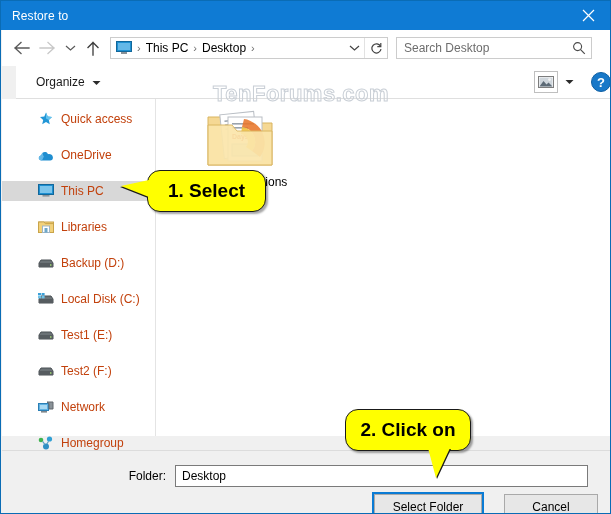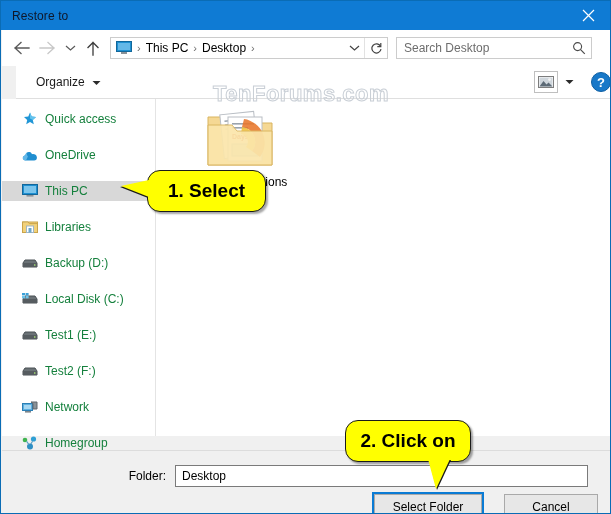--- a/index.html
+++ b/index.html
@@ -23,21 +23,21 @@
 
   
   .titlebar {
     position: absolute; left: 0; top: 0;
     width: 609px; height: 29px;
     background: #0f7bd4;
     display: flex; align-items: center;
   }
   .titlebar .title {
     margin-left: 11px;
-    color: #0f172a;
+    color: #ffffff;
     font-size: 12px;
     letter-spacing: .1px;
   }
   .titlebar .close {
     position: absolute; right: 0; top: 0;
     width: 44px; height: 29px;
     display: flex; align-items: center; justify-content: center;
   }
   .titlebar .close svg { display: block; }
 
@@ -160,23 +160,23 @@
     width: 154px; height: 337px;
     background: #ffffff;
     border-right: 1px solid #e4e4e4;
     padding-top: 10px;
     box-sizing: border-box;
     position: relative;
   }
   .nav-item {
     height: 20px;
     display: flex; align-items: center;
-    padding-left: 20px;
+    padding-left: 36px;
     margin-bottom: 16px;
-    font-size: 12px; color: #15803d;
+    font-size: 12px; color: #c2410c;
     box-sizing: border-box;
   }
   .nav-item.selected { background: #d8d8d8; }
   .nav-item .ico {
     width: 16px; height: 16px;
     margin-right: 7px;
     display: flex; align-items: center; justify-content: center;
     flex: 0 0 16px;
   }
   .nav-item .lbl { white-space: nowrap; }
@@ -275,21 +275,21 @@
   }
   .callout1 .tail {
     position: absolute; left: -27px; top: 9px;
     width: 0; height: 0;
     border-top: 6px solid transparent;
     border-bottom: 11px solid transparent;
     border-right: 28px solid #ffff00;
     filter: drop-shadow(-1px 1px 0 #1a1a1a);
   }
   .callout2 {
-    left: 344px; top: 419px;
+    left: 344px; top: 408px;
     width: 124px; height: 40px; align-items: center;
   }
   .callout2 .tail {
     position: absolute; left: 82px; top: 38px;
     width: 0; height: 0;
     border-left: 8px solid transparent;
     border-right: 14px solid transparent;
     border-top: 30px solid #ffff00;
     filter: drop-shadow(1px 1px 0 #1a1a1a);
   }

